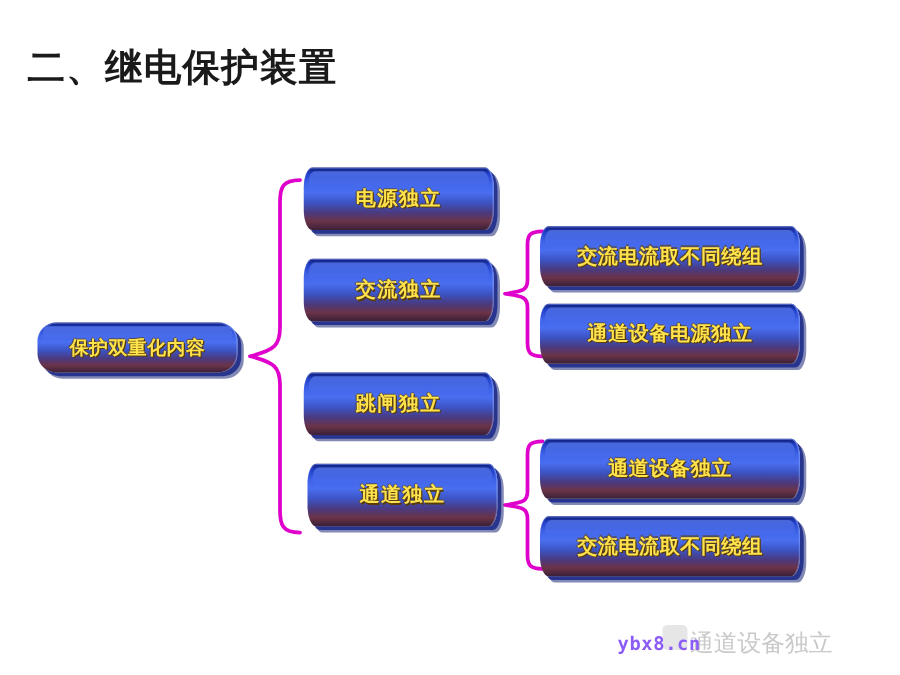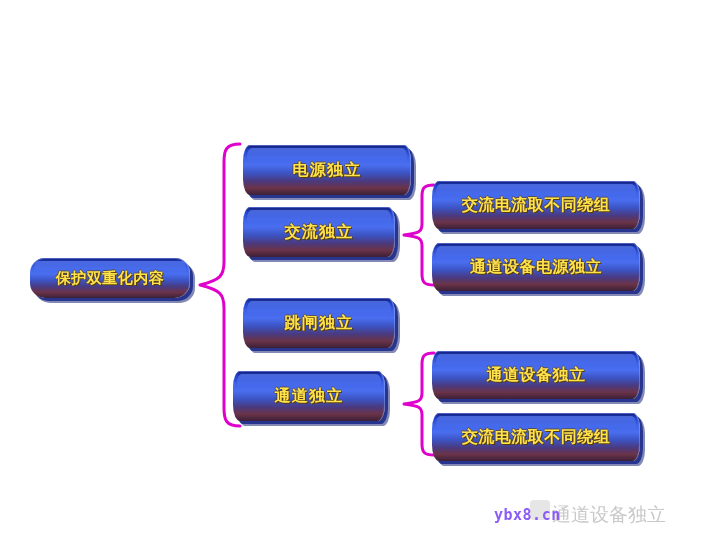--- a/index.html
+++ b/index.html
@@ -134,20 +134,21 @@
     color: #8b5cf6;
     letter-spacing: 0.5px;
     white-space: nowrap;
   }
 </style>
 </head>
 <body>
 
 <div id="slide">
 
+  <div id="title">二、继电保护装置</div>
 
   <div class="brace" style="left:196px; top:140px; width:46px; height:290px;">
     <svg width="46" height="290" viewBox="0 0 46 290">
       <path d="M 44 4
                C 30 4, 28 10, 28 22
                L 28 122
                C 28 136, 24 140, 4 145
                C 24 150, 28 154, 28 168
                L 28 268
                C 28 280, 30 286, 44 286" fill="none" stroke="#e000cc" stroke-width="3" stroke-linecap="round" stroke-linejoin="round"></path>
@@ -175,33 +176,33 @@
                C 19 56, 22 57, 22 65
                L 22 94
                C 22 102, 24 105, 34 105" fill="none" stroke="#e000cc" stroke-width="3" stroke-linecap="round" stroke-linejoin="round"></path>
     </svg>
   </div>
 
   <div class="node" id="node-root" style="left:30px; top:258px; width:160px; height:40px;border-radius:15px;">
     <span class="node-label">保护双重化内容</span>
   </div>
 
-  <div class="node col2" style="left:243px; top:145px; width:168px; height:50px;">
+  <div class="node col2" style="left:243px; top:134px; width:152px; height:50px;">
     <span class="node-label">电源独立</span>
   </div>
 
   <div class="node col2" style="left:243px; top:207px; width:152px; height:50px;">
     <span class="node-label">交流独立</span>
   </div>
 
   <div class="node col2" style="left:243px; top:298px; width:152px; height:50px;">
     <span class="node-label">跳闸独立</span>
   </div>
 
-  <div class="node col2" style="left:233px; top:371px; width:152px; height:50px;">
+  <div class="node col2" style="left:246px; top:371px; width:152px; height:50px;">
     <span class="node-label">通道独立</span>
   </div>
 
   <div class="node col3" style="left:432px; top:181px; width:208px; height:48px;">
     <span class="node-label">交流电流取不同绕组</span>
   </div>
 
   <div class="node col3" style="left:432px; top:243px; width:208px; height:48px;">
     <span class="node-label">通道设备电源独立</span>
   </div>

